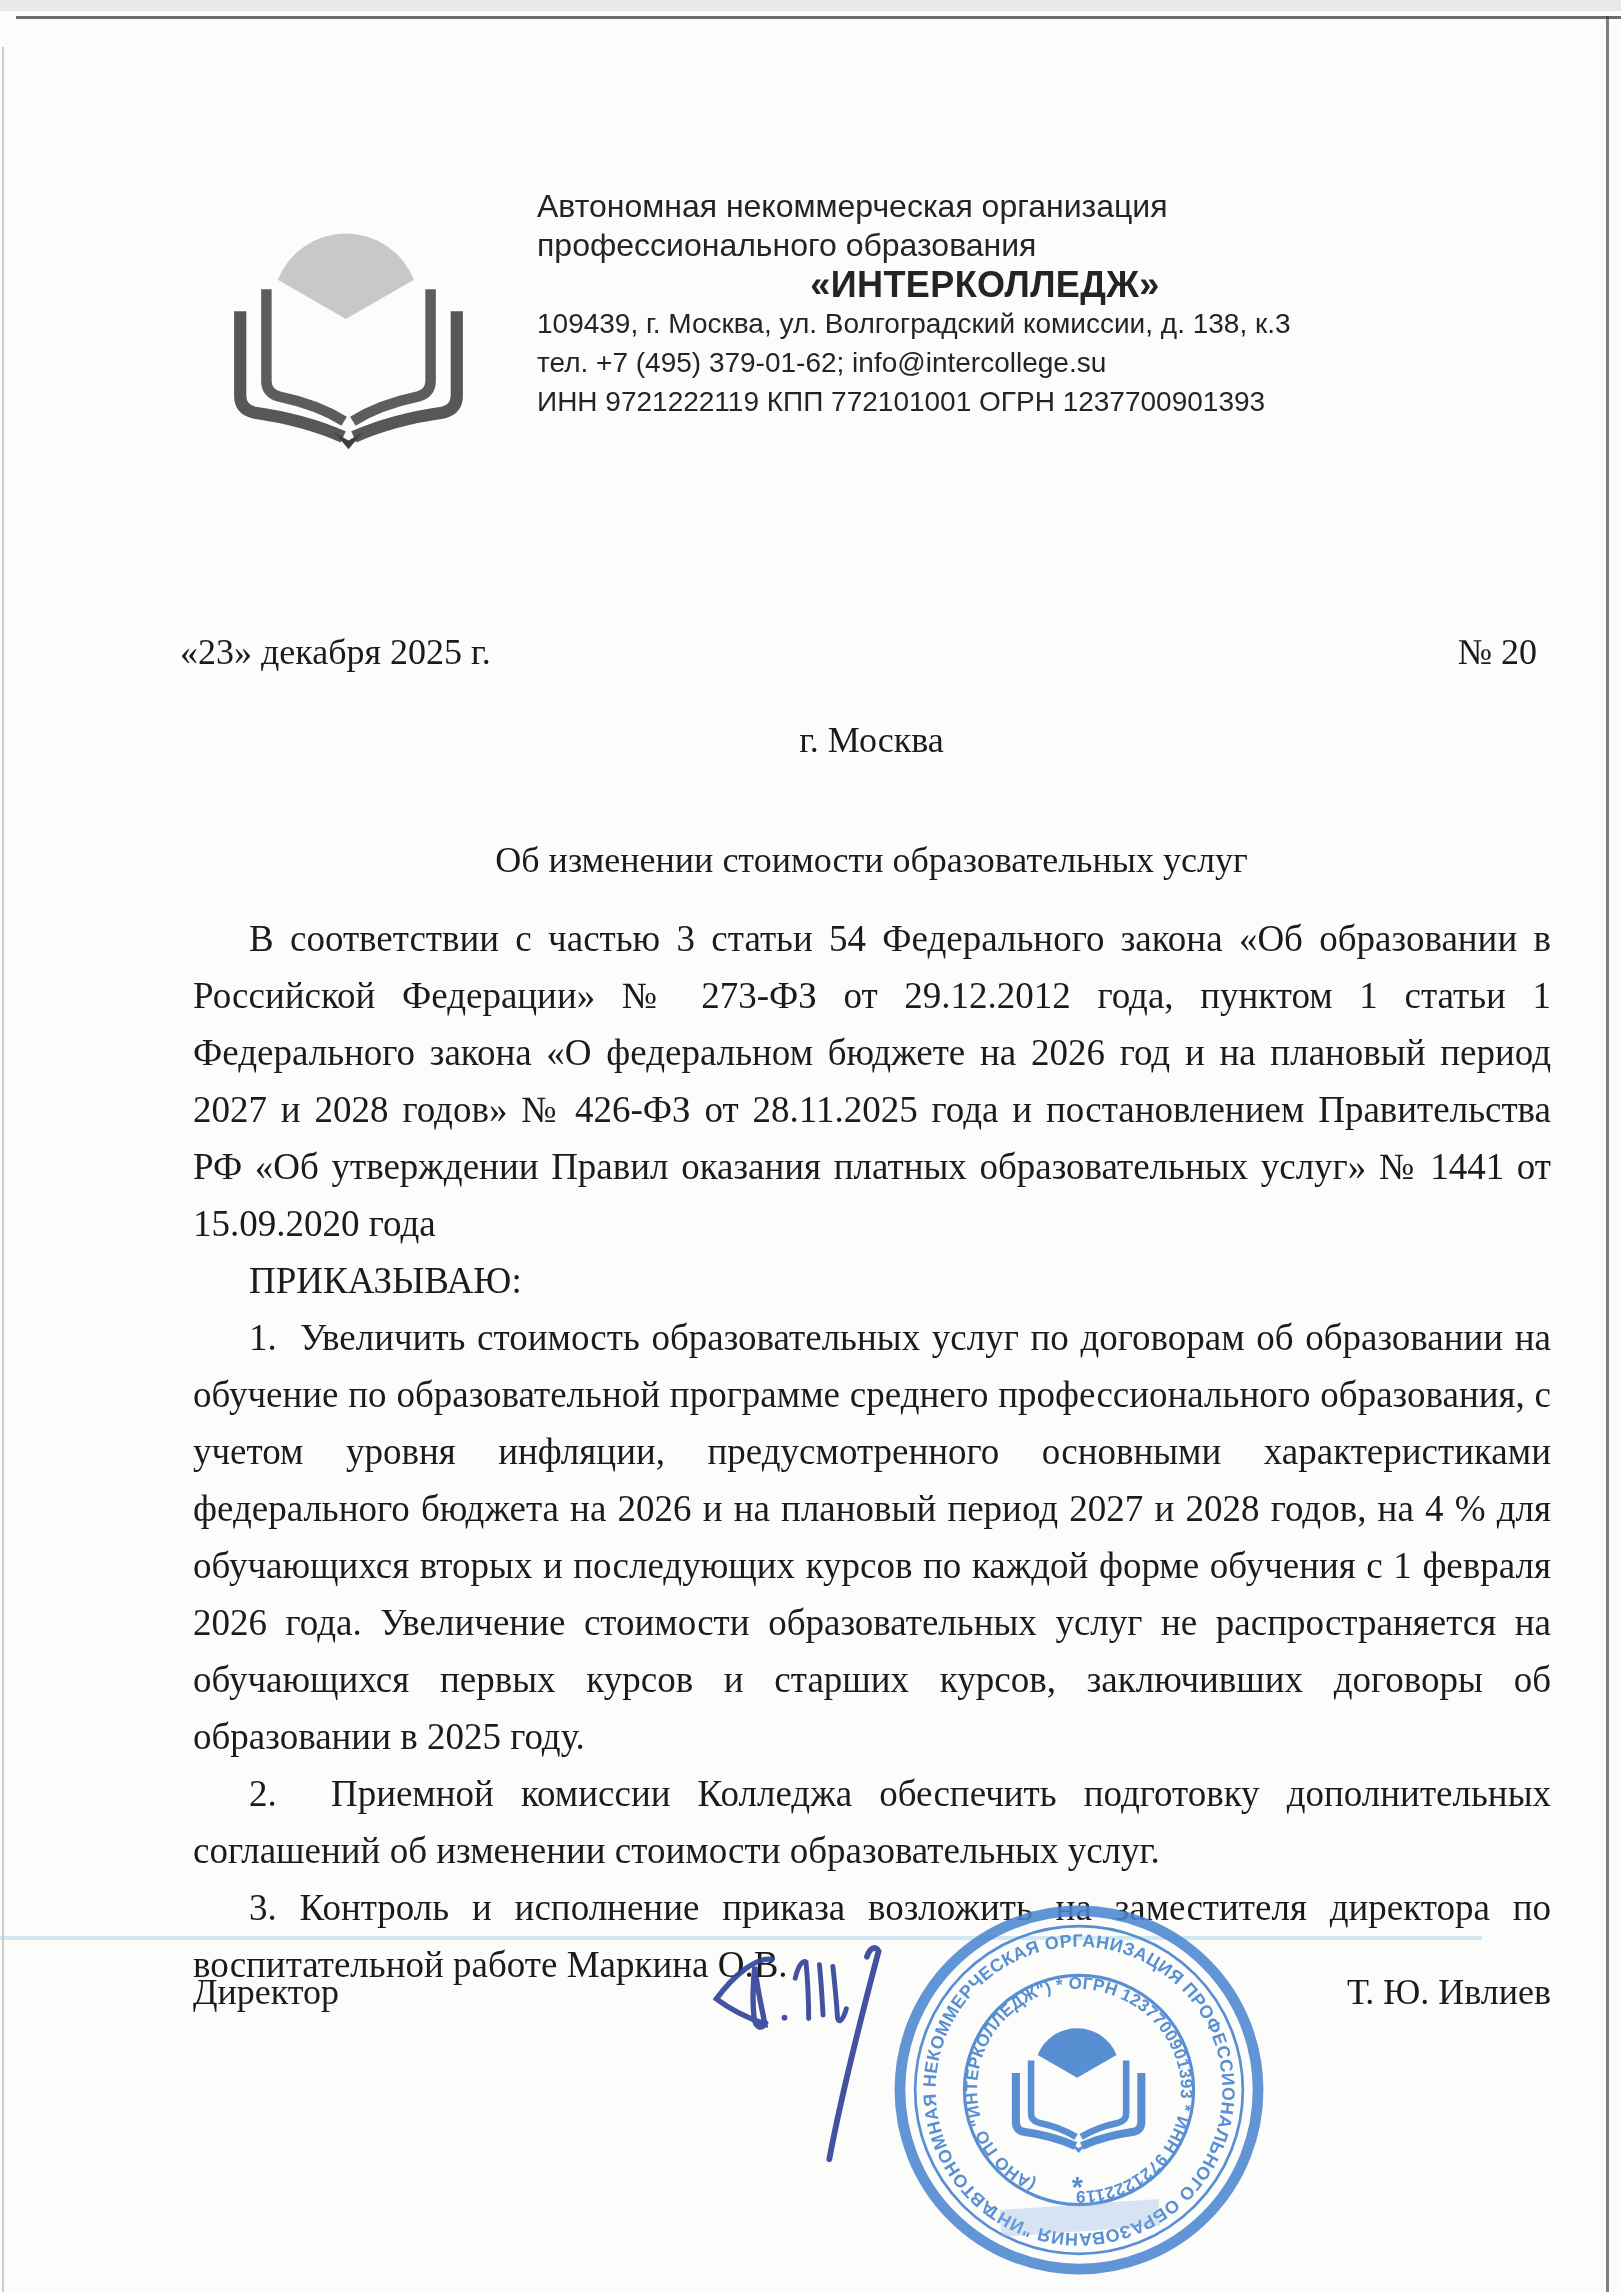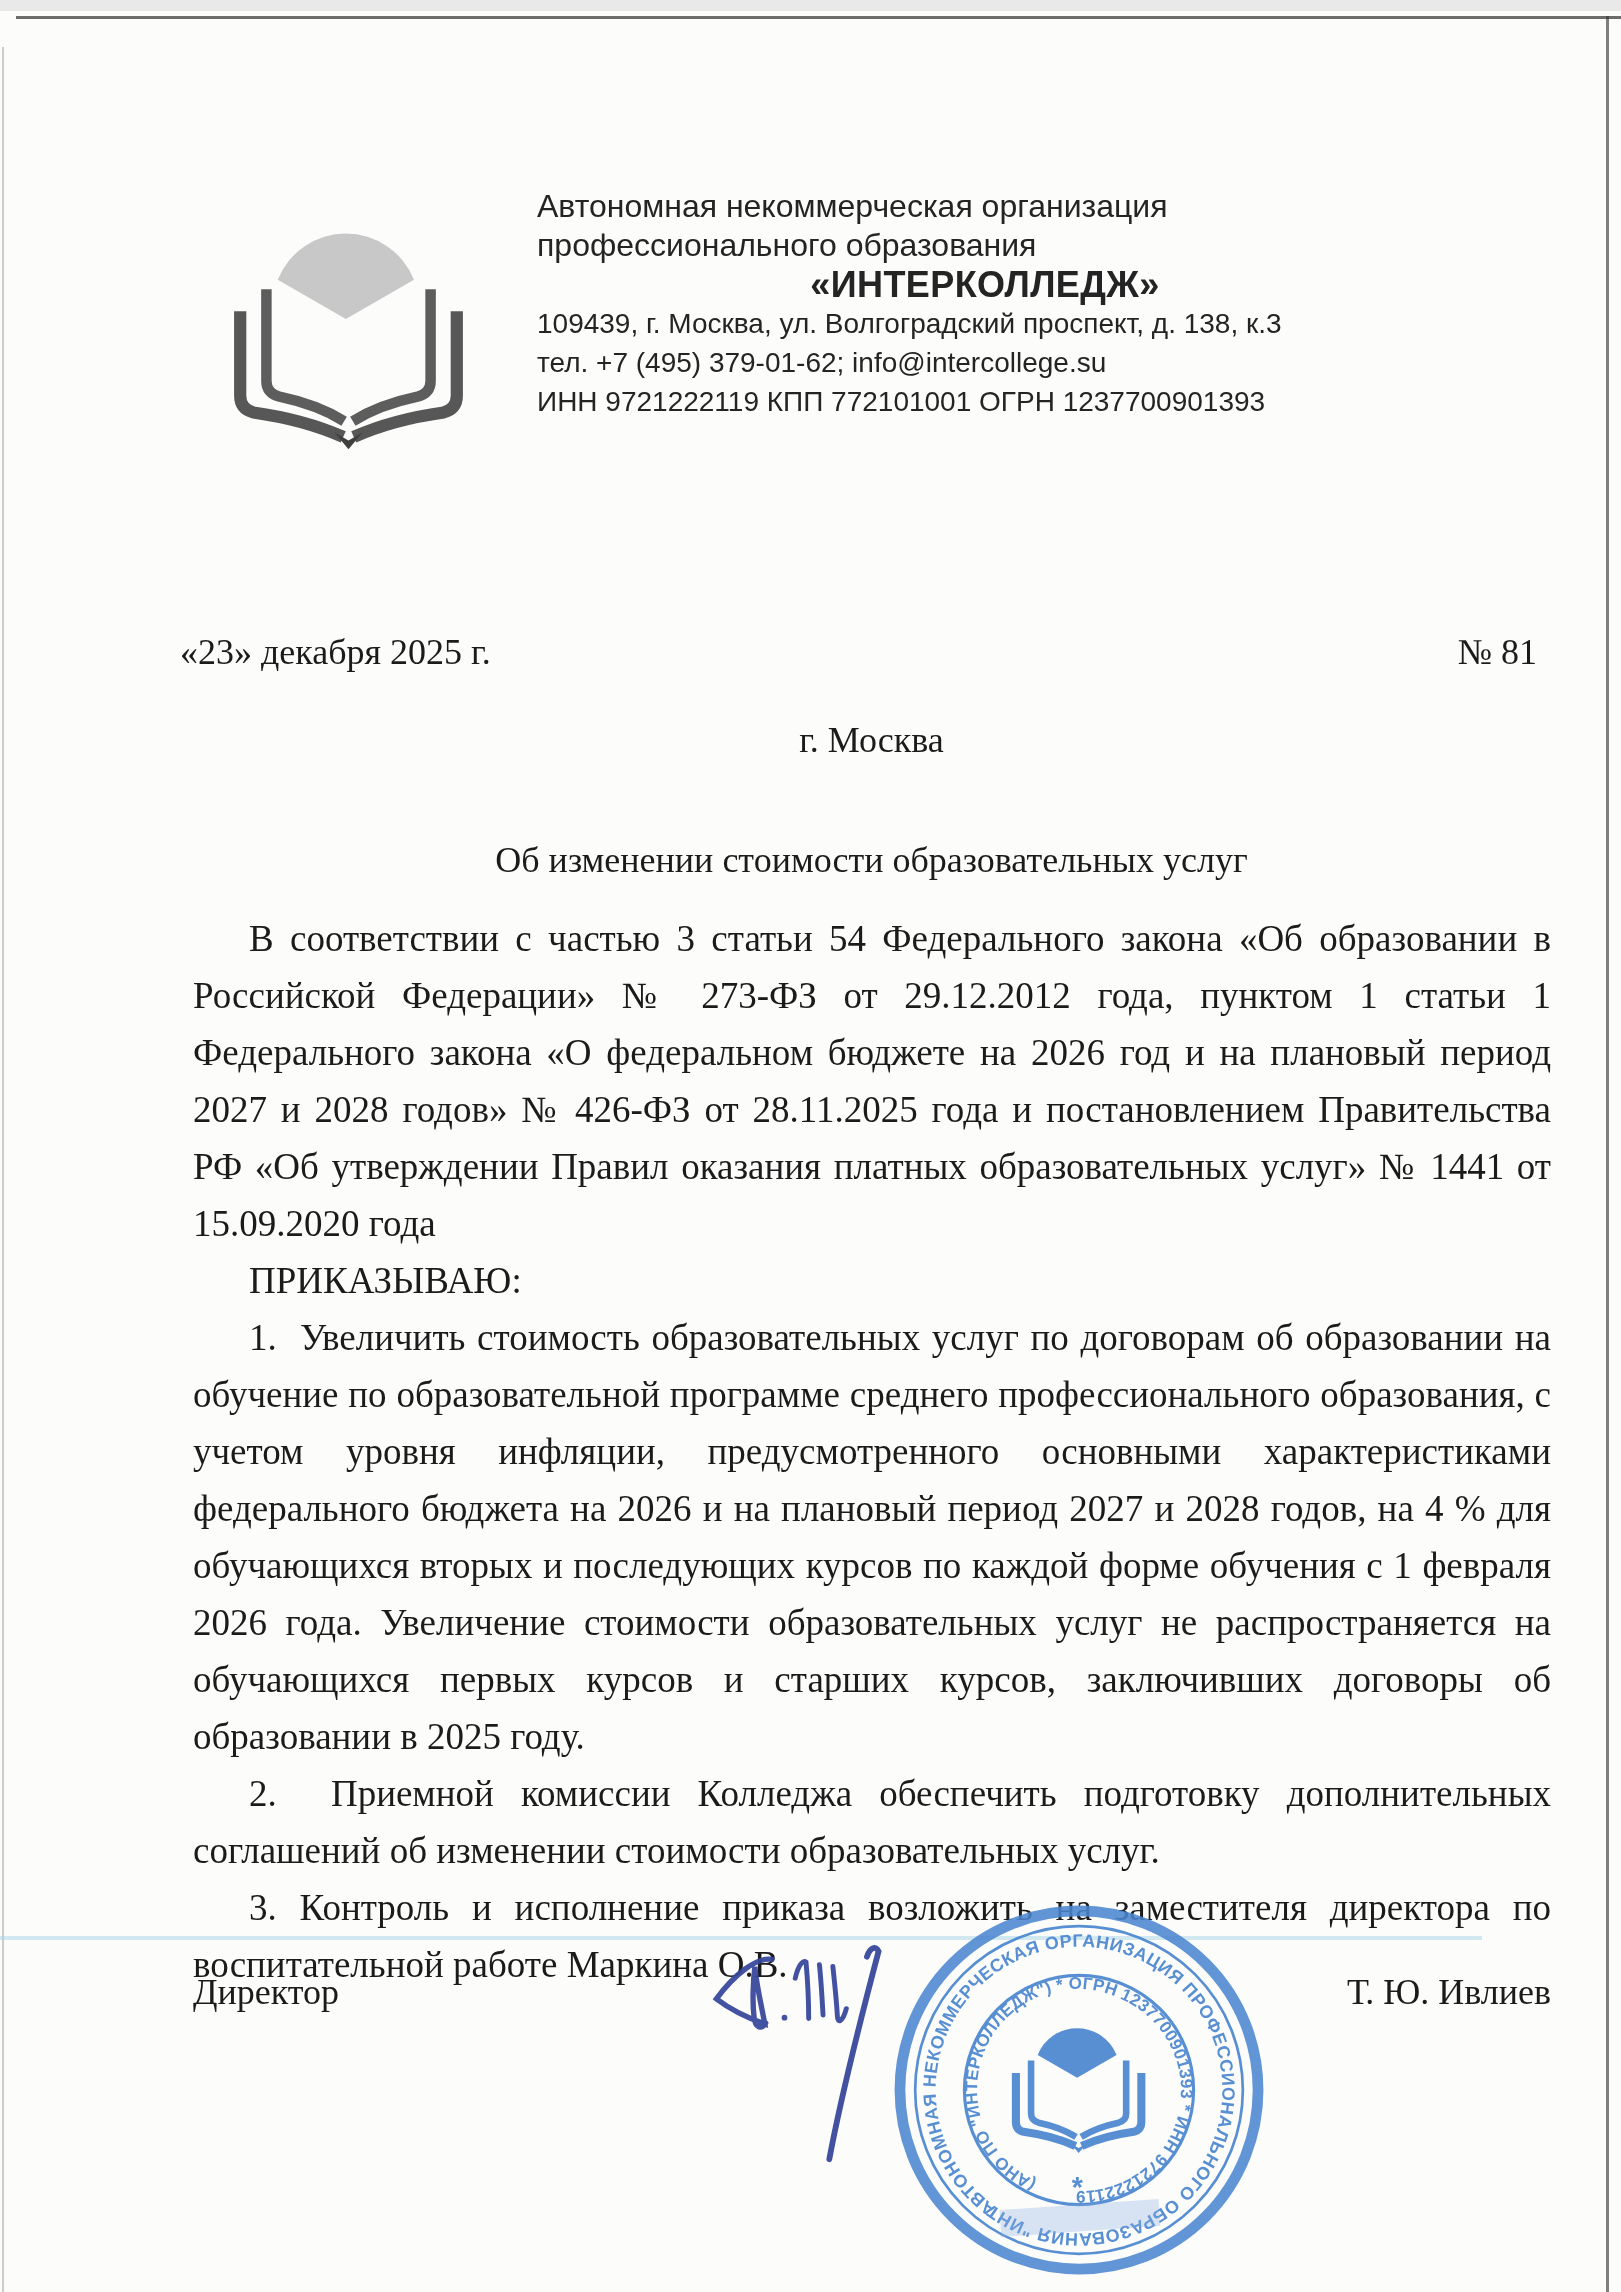--- a/index.html
+++ b/index.html
@@ -76,28 +76,28 @@
     <path d="M61,108 L61,213 Q61,227 76,231 Q119,240 150,259" fill="none" stroke="#5d5d5d" stroke-width="12"></path>
     <path d="M279,133 L279,230 Q279,245 264,249 Q206,257 161,277" fill="none" stroke="#575757" stroke-width="14"></path>
     <path d="M249,108 L249,213 Q249,227 234,231 Q191,240 160,259" fill="none" stroke="#5d5d5d" stroke-width="12"></path>
     <path d="M139,272 L155,291 L171,272 L155,281 Z" fill="#3f3f3f"></path>
   </svg>
 
   <div class="lh">
     <div class="l12">Автономная некоммерческая организация</div>
     <div class="l12">профессионального образования</div>
     <div class="lname">«ИНТЕРКОЛЛЕДЖ»</div>
-    <div class="lsmall">109439, г. Москва, ул. Волгоградский проспект, д. 138, к.3</div>
+    <div class="lsmall">109439, г. Москва, ул. Волгоградский комиссии, д. 138, к.3</div>
     <div class="lsmall">тел. +7 (495) 379-01-62; info@intercollege.su</div>
     <div class="lsmall">ИНН 9721222119 КПП 772101001 ОГРН 1237700901393</div>
   </div>
 
   <div class="date-row">
     <span>«23» декабря 2025 г.</span>
-    <span>№ 81</span>
+    <span>№ 20</span>
   </div>
   <div class="city">г. Москва</div>
   <div class="subject">Об изменении стоимости образовательных услуг</div>
 
   <div class="body-text">
     <p>В соответствии с частью 3 статьи 54 Федерального закона «Об образовании в Российской Федерации» № 273-ФЗ от 29.12.2012 года, пунктом 1 статьи 1 Федерального закона «О федеральном бюджете на 2026 год и на плановый период 2027 и 2028 годов» № 426-ФЗ от 28.11.2025 года и постановлением Правительства РФ «Об утверждении Правил оказания платных образовательных услуг» № 1441 от 15.09.2020 года</p>
     <p>ПРИКАЗЫВАЮ:</p>
     <p>1.&nbsp; Увеличить стоимость образовательных услуг по договорам об образовании на обучение по образовательной программе среднего профессионального образования, с учетом уровня инфляции, предусмотренного основными характеристиками федерального бюджета на 2026 и на плановый период 2027 и 2028 годов, на 4 % для обучающихся вторых и последующих курсов по каждой форме обучения с 1 февраля 2026 года. Увеличение стоимости образовательных услуг не распространяется на обучающихся первых курсов и старших курсов, заключивших договоры об образовании в 2025 году.</p>
     <p>2.&nbsp; Приемной комиссии Колледжа обеспечить подготовку дополнительных соглашений об изменении стоимости образовательных услуг.</p>
     <p>3. Контроль и исполнение приказа возложить на заместителя директора по воспитательной работе Маркина О.В.</p>

